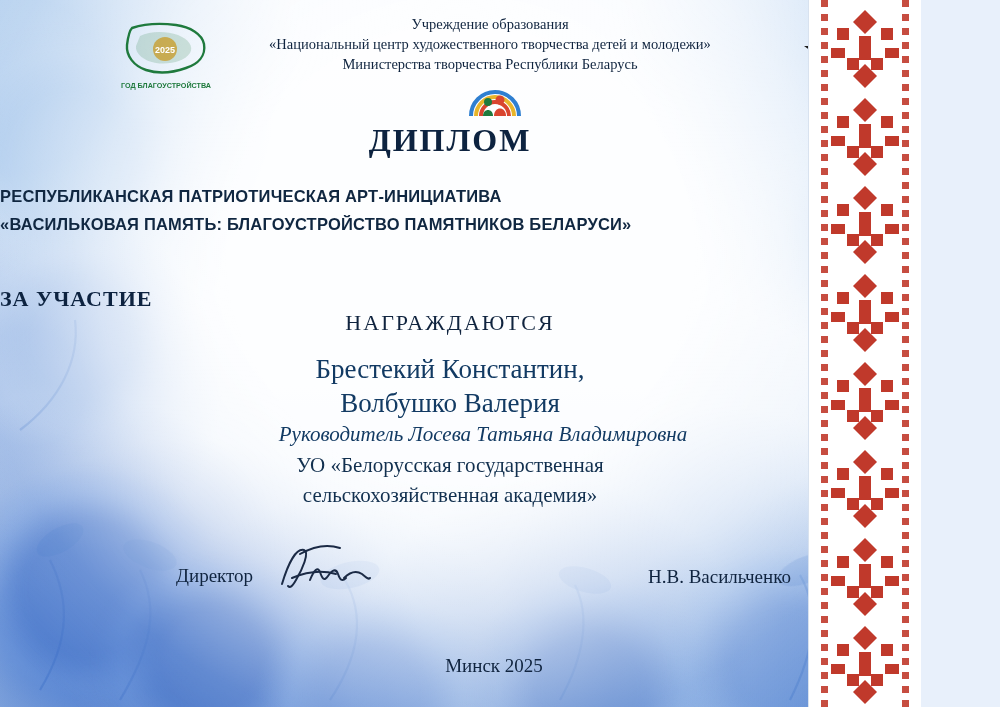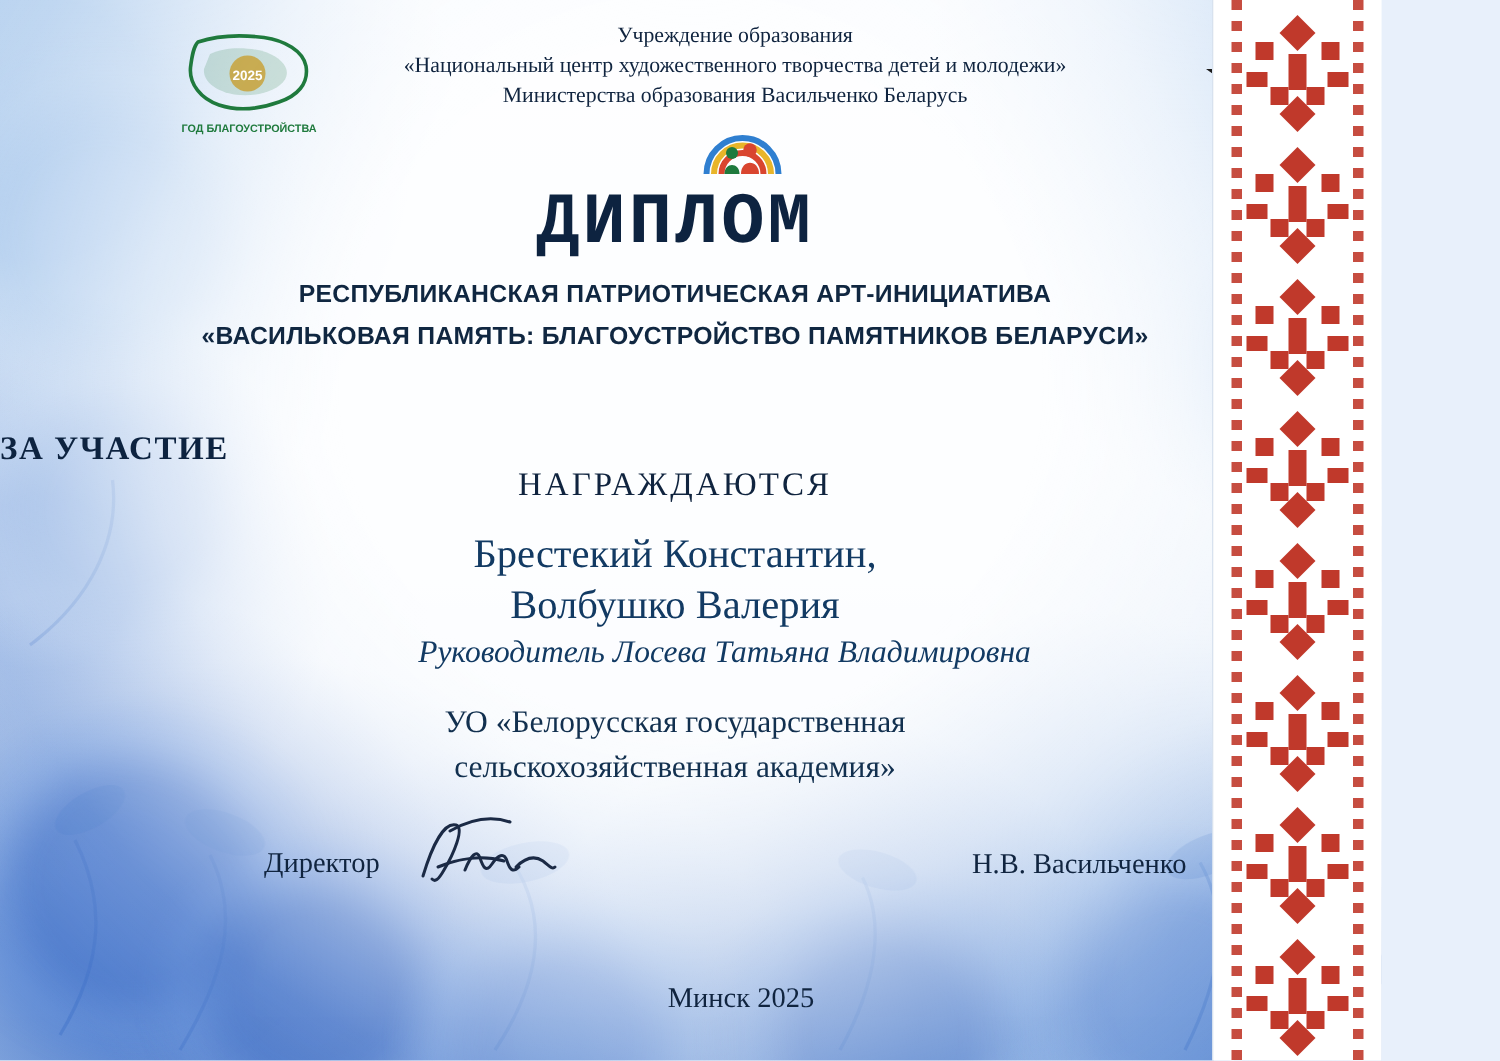--- a/index.html
+++ b/index.html
@@ -133,34 +133,34 @@
     height: 38px;
   }
 
   
   .title {
     position: absolute;
     top: 122px;
     left: 0;
     width: 900px;
     text-align: center;
-    font-family: Liberation Mono, monospace;
+    font-family: Liberation Serif, serif;
     font-weight: bold;
-    font-size: 48px;
+    font-size: 32px;
     letter-spacing: 2px;
     color: #0d2340;
     text-shadow: 0 1px 0 rgba(255,255,255,0.8);
   }
 
   .subtitle {
     position: absolute;
     top: 182px;
     left: 0;
     width: 900px;
-    text-align: center;
+    text-align: left;
     font-family: "Liberation Sans", sans-serif;
     font-weight: bold;
     font-size: 16.5px;
     line-height: 28px;
     letter-spacing: 0.2px;
     color: #102741;
   }
 
   .award {
     position: absolute;
@@ -217,21 +217,20 @@
   .institution {
     position: absolute;
     top: 450px;
     left: 0;
     width: 900px;
     text-align: center;
     font-family: "Liberation Serif", serif;
     font-size: 21px;
     line-height: 30px;
     color: #12304f;
-    margin-top: 16px;
   }
 
   
   .sign-role {
     position: absolute;
     top: 565px;
     left: 140px;
     font-family: "Liberation Serif", serif;
     font-size: 19px;
     color: #10243f;
@@ -296,21 +295,21 @@
       <ellipse cx="805" cy="570" rx="29" ry="13" transform="rotate(-22 805 570)"></ellipse>
       <ellipse cx="905" cy="640" rx="26" ry="12" transform="rotate(28 905 640)"></ellipse>
     </g>
   </svg>
 
   <div class="veil"></div>
 
   <div class="header-text">
     <div>Учреждение образования</div>
     <div>«Национальный центр художественного творчества детей и молодежи»</div>
-    <div>Министерства образования Васильченко Беларусь</div>
+    <div>Министерства творчества Республики Беларусь</div>
   </div>
 
   <svg id="emblem-left" viewBox="0 0 96 80">
     <path d="M14 10 C26 6 42 5 58 7 C72 9 84 16 86 26 C88 38 80 46 68 50 C54 55 40 56 28 52 C16 48 8 38 9 27 C10 19 11 13 14 10 Z" fill="none" stroke="#1f7a3d" stroke-width="2.4"></path>
     <path d="M22 18 C32 13 48 13 60 17 C70 21 76 28 72 35 C67 43 52 47 38 45 C26 43 17 36 18 28 Z" fill="#1f7a3d" opacity="0.18"></path>
     <circle cx="47" cy="31" r="12" fill="#c8a23a" opacity="0.85"></circle>
     <text x="47" y="35" text-anchor="middle" font-family="Liberation Sans, sans-serif" font-size="9" font-weight="bold" fill="#ffffff">2025</text>
     <text x="48" y="70" text-anchor="middle" font-family="Liberation Sans, sans-serif" font-size="7.2" font-weight="bold" fill="#1f7a3d">ГОД БЛАГОУСТРОЙСТВА</text>
   </svg>
 

